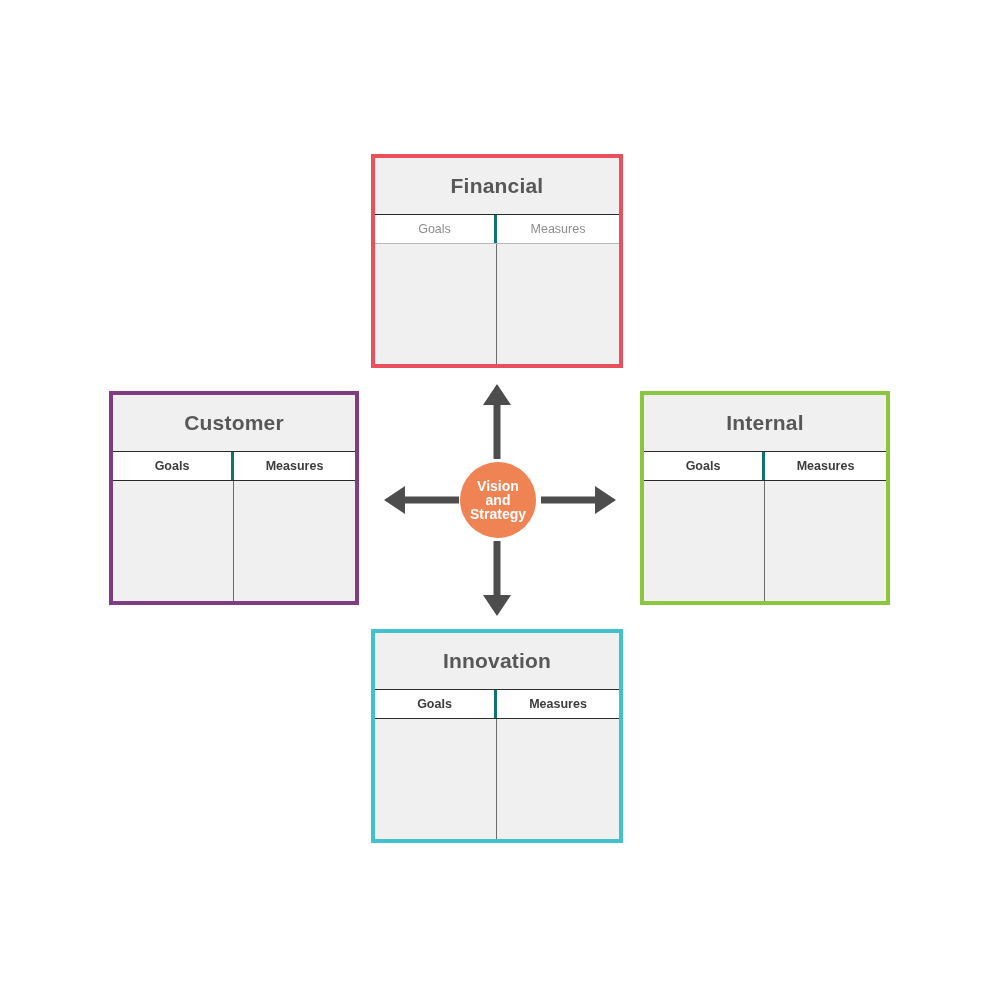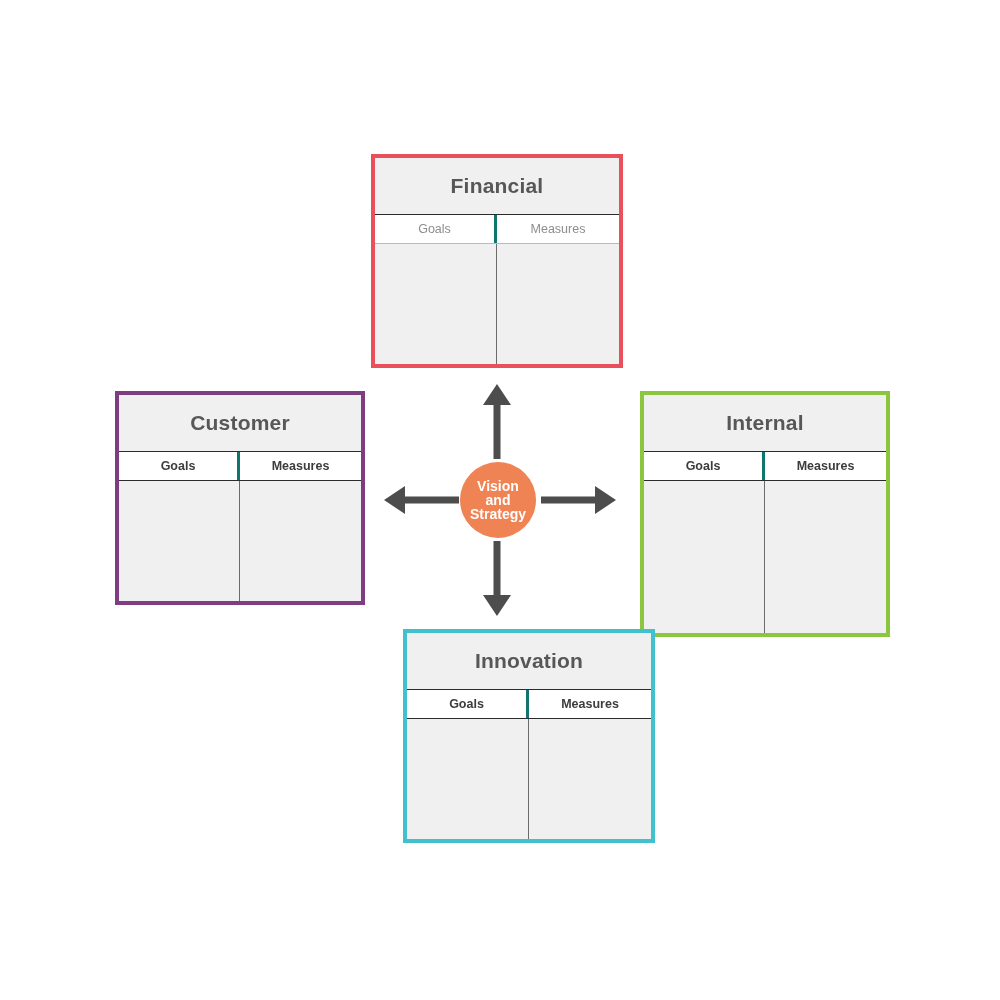--- a/index.html
+++ b/index.html
@@ -139,45 +139,45 @@
     <div class="col-head-row">
       <div class="col-head left">Goals</div>
       <div class="col-head right">Measures</div>
     </div>
     <div class="body-area">
       <div class="body-cell left"></div>
       <div class="body-cell right"></div>
     </div>
   </div>
 
-  <div class="card heads-bold" id="card-customer" style="left: 115px; top: 391px; width: 250px; height: 214px; border-color: rgb(126, 61, 128); background-color: rgb(240, 240, 240);">
+  <div class="card heads-bold" id="card-customer" style="left: 109px; top: 391px; width: 250px; height: 214px; border-color: rgb(126, 61, 128); background-color: rgb(240, 240, 240);">
     <div class="card-title">Customer</div>
     <div class="col-head-row">
       <div class="col-head left">Goals</div>
       <div class="col-head right">Measures</div>
     </div>
     <div class="body-area">
       <div class="body-cell left"></div>
       <div class="body-cell right"></div>
     </div>
   </div>
 
-  <div class="card heads-bold" id="card-internal" style="left: 640px; top: 391px; width: 250px; height: 246px; border-color: rgb(140, 198, 62); background-color: rgb(240, 240, 240);">
+  <div class="card heads-bold" id="card-internal" style="left: 640px; top: 391px; width: 250px; height: 214px; border-color: rgb(140, 198, 62); background-color: rgb(240, 240, 240);">
     <div class="card-title">Internal</div>
     <div class="col-head-row">
       <div class="col-head left">Goals</div>
       <div class="col-head right">Measures</div>
     </div>
     <div class="body-area">
       <div class="body-cell left"></div>
       <div class="body-cell right"></div>
     </div>
   </div>
 
-  <div class="card heads-bold" id="card-innovation" style="left: 371px; top: 629px; width: 252px; height: 214px; border-color: rgb(65, 193, 206); background-color: rgb(240, 240, 240); margin-left: 32px;">
+  <div class="card heads-bold" id="card-innovation" style="left: 371px; top: 629px; width: 252px; height: 214px; border-color: rgb(65, 193, 206); background-color: rgb(240, 240, 240);">
     <div class="card-title">Innovation</div>
     <div class="col-head-row">
       <div class="col-head left">Goals</div>
       <div class="col-head right">Measures</div>
     </div>
     <div class="body-area">
       <div class="body-cell left"></div>
       <div class="body-cell right"></div>
     </div>
   </div>

